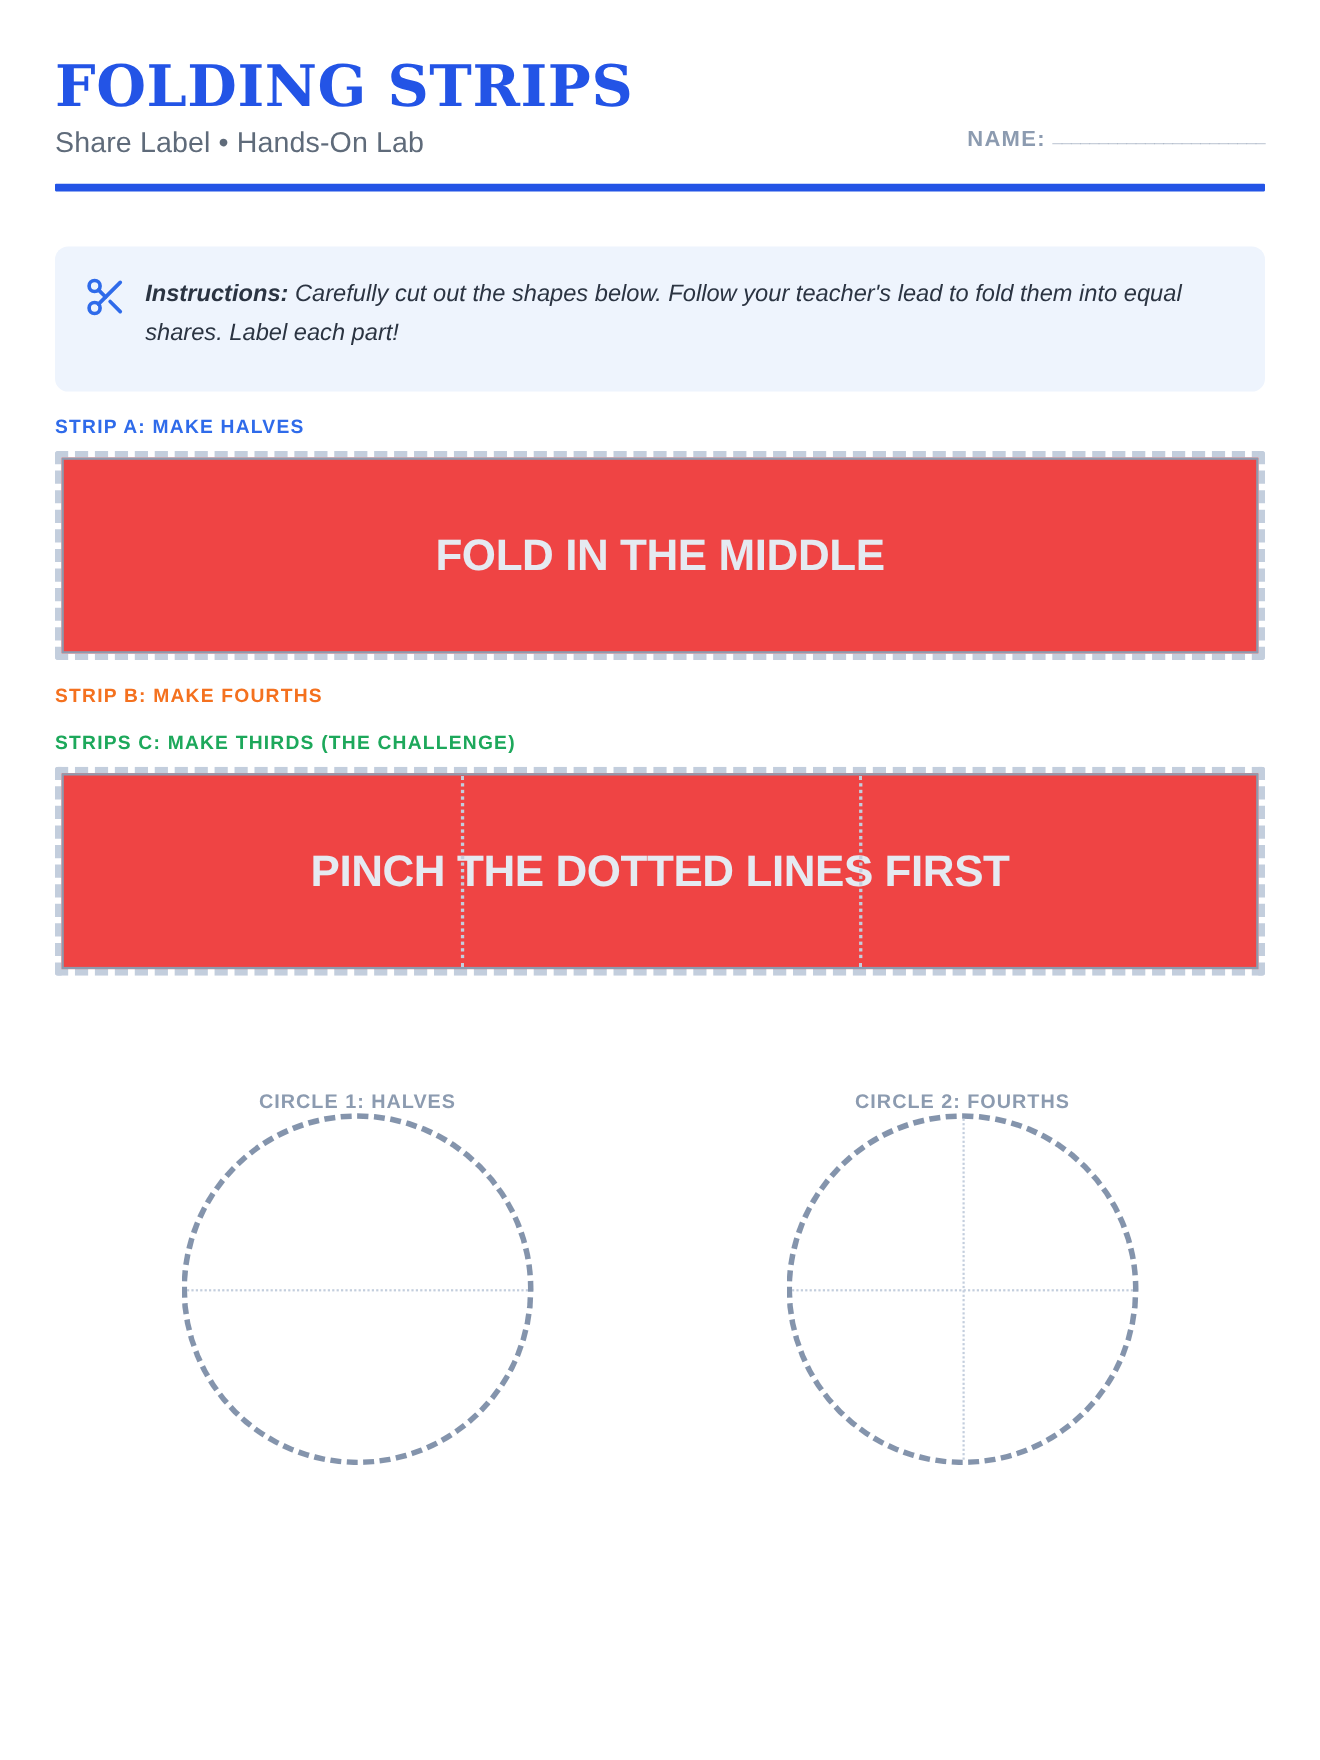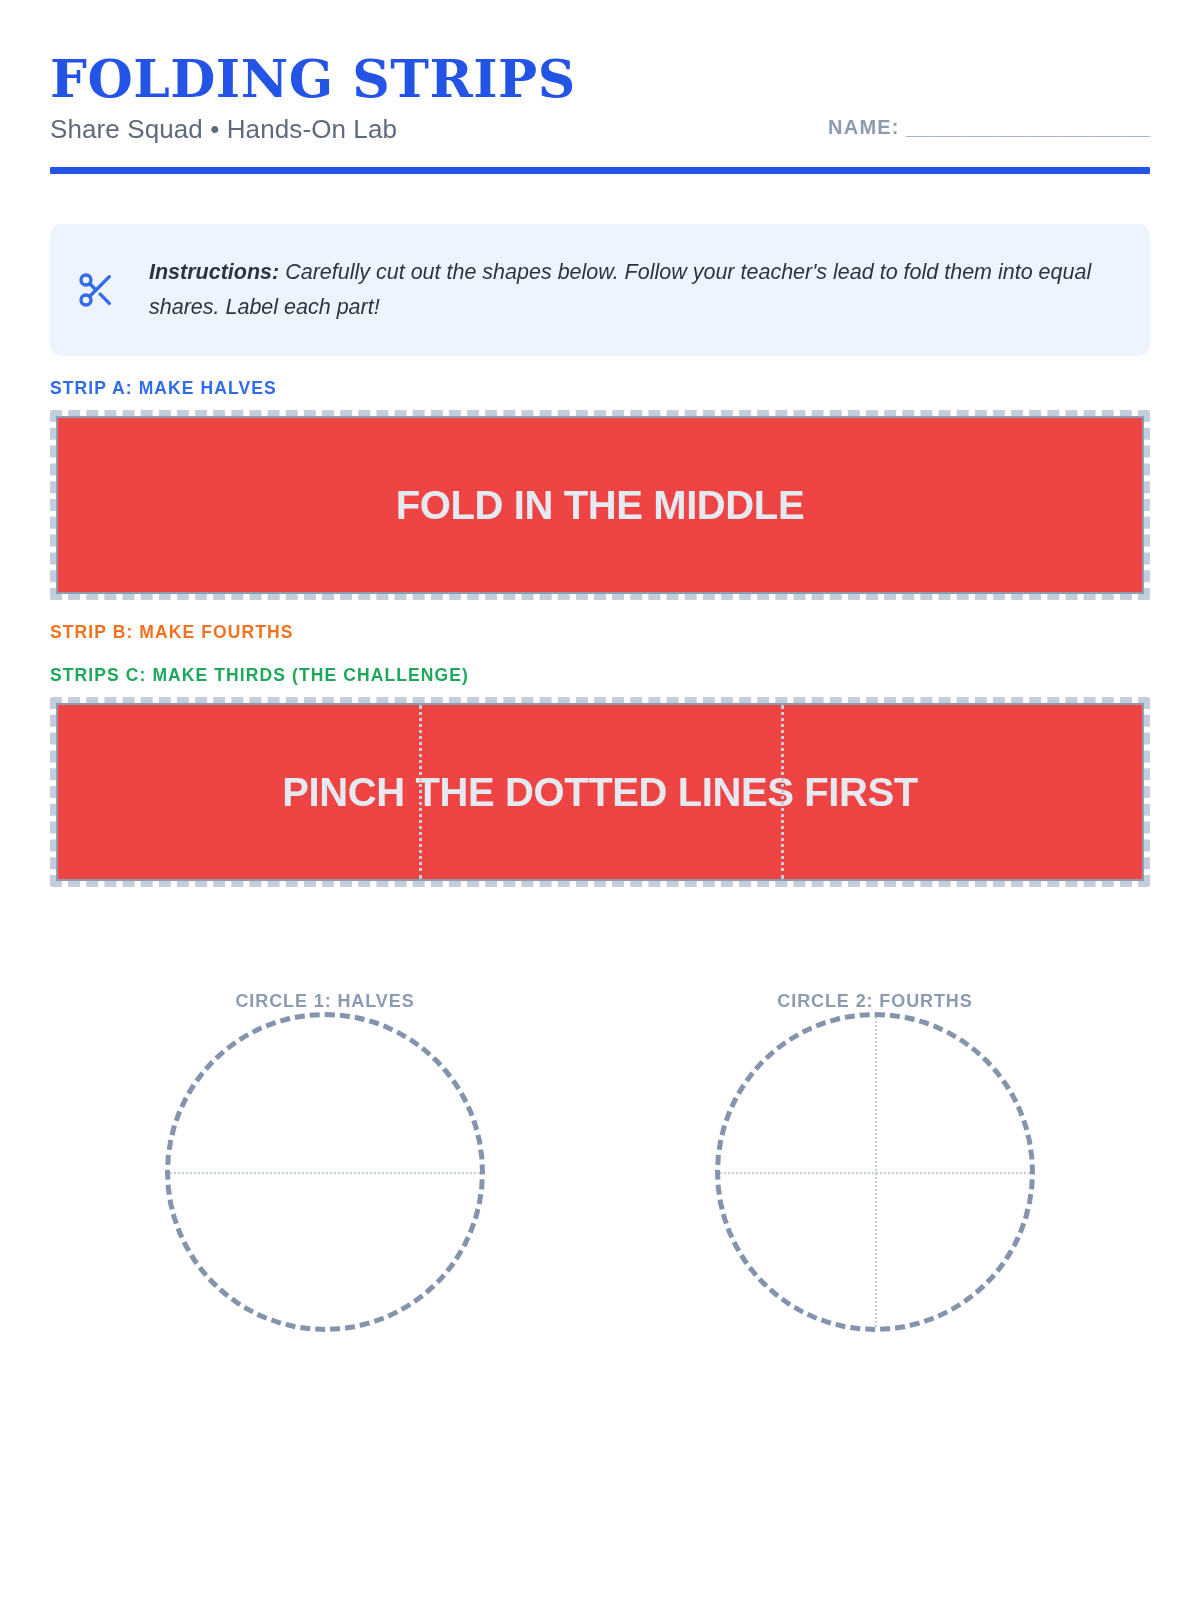--- a/index.html
+++ b/index.html
@@ -64,43 +64,42 @@
   }
 
   .name-label {
     font-size: 20px;
     font-weight: bold;
     color: #8c9bb0;
     letter-spacing: 1.2px;
   }
 
   .name-rule {
-    font-size: 20px;
+    font-size: 16px;
     font-weight: bold;
     color: #9aa8bb;
     letter-spacing: -0.5px;
     margin-left: 6px;
   }
 
   .header-rule {
     margin-top: 22px;
     height: 7px;
     background: #2354e6;
     border-radius: 1px;
   }
 
   
   .instructions {
     margin-top: 50px;
     background: #eef4fd;
     border-radius: 12px;
     padding: 26px 30px 26px 26px;
     display: flex;
-    align-items: center;
-    gap: 33px;
+    gap: 16px;
     min-height: 132px;
   }
 
   .scissors-icon {
     flex: 0 0 auto;
     width: 40px;
     height: 40px;
     color: #2f6bea;
     display: flex;
     align-items: center;
@@ -220,21 +219,21 @@
 </style>
 </head>
 <body>
 
 <div class="page">
 
   <div class="header">
     <div class="header-row">
       <div class="title-block">
         <div class="worksheet-title">FOLDING STRIPS</div>
-        <div class="worksheet-subtitle">Share Squad • Hands-On Lab</div>
+        <div class="worksheet-subtitle">Share Label • Hands-On Lab</div>
       </div>
       <div class="name-block">
         <span class="name-label">NAME:</span>
         <span class="name-rule">_______________________</span>
       </div>
     </div>
     <div class="header-rule"></div>
   </div>
 
   <div class="instructions">

